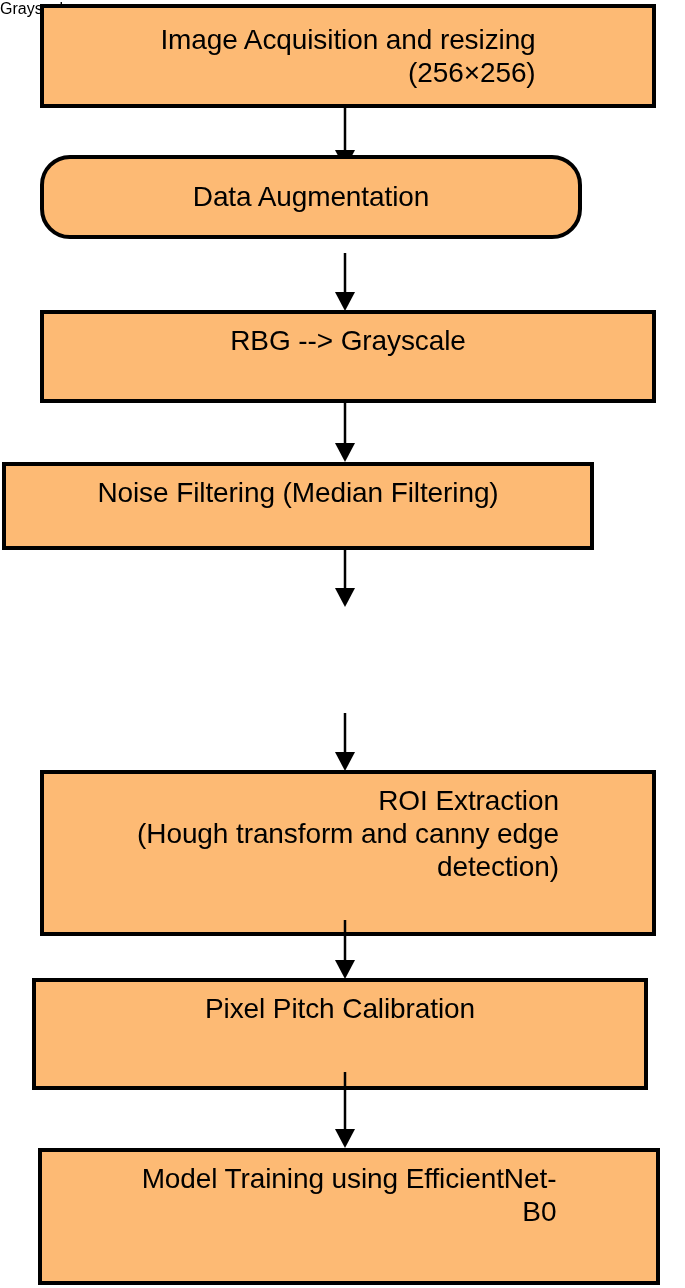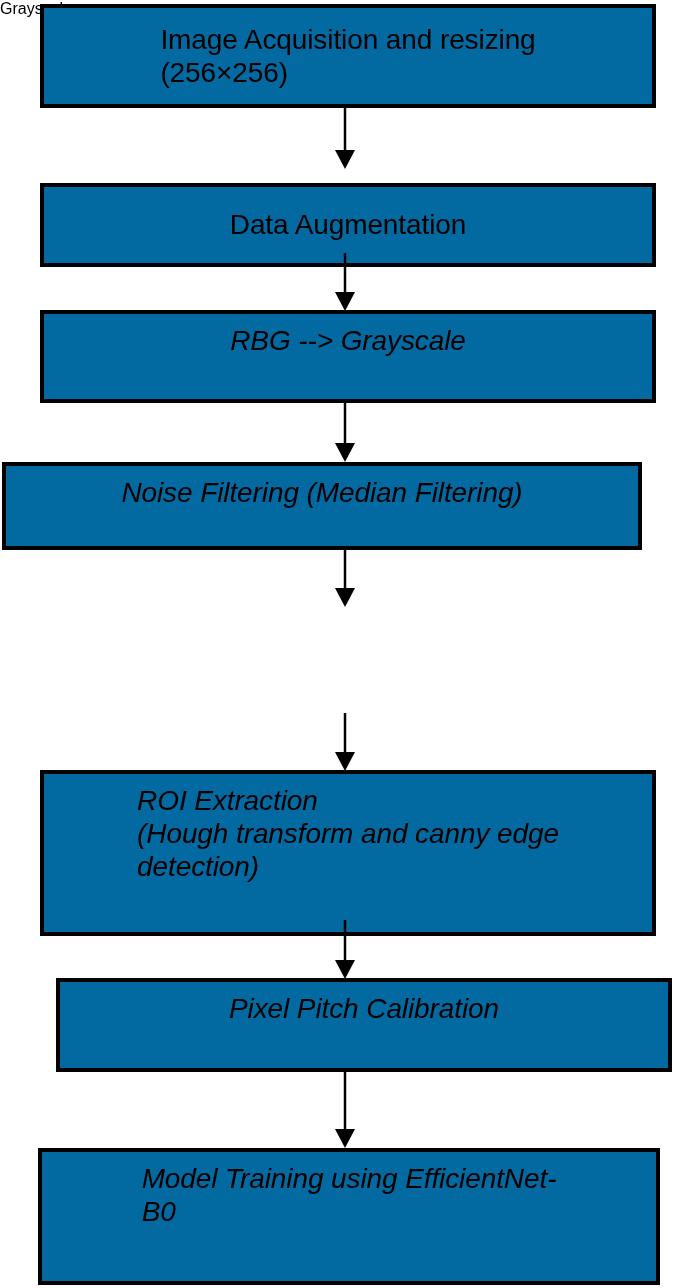--- a/index.html
+++ b/index.html
@@ -11,42 +11,41 @@
     position: relative;
     width: 685px;
     height: 1288px;
     background: #ffffff;
     overflow: hidden;
     font-family: "Liberation Sans", "DejaVu Sans", sans-serif;
   }
   .node {
     position: absolute;
     box-sizing: border-box;
-    background: #0369a1;
+    background: #fdba74;
     border: 4px solid #000000;
     display: flex;
     align-items: center;
     justify-content: center;
-    text-align: left;
+    text-align: right;
   }
   .node-label {
     font-size: 28px;
     line-height: 1.18;
     color: #000000;
     letter-spacing: -0.1px;
     padding: 0 8px;
     white-space: pre-line;
   }
   
   .node.align-top {
     align-items: flex-start;
   }
   .node.align-top .node-label {
     padding-top: 10px;
-    font-style: italic;
   }
   .connector {
     position: absolute;
     width: 22px;
   }
   .connector svg {
     display: block;
     width: 100%;
     height: 100%;
     overflow: visible;
@@ -65,21 +64,21 @@
 
   
   <div class="connector" style="left:334px; top:108px; height:61px;">
     <svg viewBox="0 0 22 61" preserveAspectRatio="none" aria-hidden="true">
       <line x1="11" y1="0" x2="11" y2="44" stroke="#000000" stroke-width="2.5"></line>
       <polygon points="1,42 21,42 11,61" fill="#000000"></polygon>
     </svg>
   </div>
 
   
-  <div class="node" style="left:40px; top:183px; width:616px; height:84px;">
+  <div class="node" style="left:40px; top:155px; width:542px; height:84px;border-radius:30px;">
     <div class="node-label">Data Augmentation</div>
   </div>
 
   
   <div class="connector" style="left:334px; top:253px; height:58px;">
     <svg viewBox="0 0 22 58" preserveAspectRatio="none" aria-hidden="true">
       <line x1="11" y1="0" x2="11" y2="41" stroke="#000000" stroke-width="2.5"></line>
       <polygon points="1,39 21,39 11,58" fill="#000000"></polygon>
     </svg>
   </div>
@@ -91,21 +90,21 @@
 
   
   <div class="connector" style="left:334px; top:403px; height:59px;">
     <svg viewBox="0 0 22 59" preserveAspectRatio="none" aria-hidden="true">
       <line x1="11" y1="0" x2="11" y2="42" stroke="#000000" stroke-width="2.5"></line>
       <polygon points="1,40 21,40 11,59" fill="#000000"></polygon>
     </svg>
   </div>
 
   
-  <div class="node align-top" style="left:2px; top:462px; width:640px; height:88px;">
+  <div class="node align-top" style="left:2px; top:462px; width:592px; height:88px;">
     <div class="node-label">Noise Filtering (Median Filtering)</div>
   </div>
 
   
   <div class="connector" style="left:334px; top:550px; height:57px;">
     <svg viewBox="0 0 22 57" preserveAspectRatio="none" aria-hidden="true">
       <line x1="11" y1="0" x2="11" y2="40" stroke="#000000" stroke-width="2.5"></line>
       <polygon points="1,38 21,38 11,57" fill="#000000"></polygon>
     </svg>
   </div>
@@ -129,21 +128,21 @@
 
   
   <div class="connector" style="left:334px; top:920px; height:59px;">
     <svg viewBox="0 0 22 59" preserveAspectRatio="none" aria-hidden="true">
       <line x1="11" y1="0" x2="11" y2="42" stroke="#000000" stroke-width="2.5"></line>
       <polygon points="1,40 21,40 11,59" fill="#000000"></polygon>
     </svg>
   </div>
 
   
-  <div class="node align-top" style="left:56px; top:978px; width:616px; height:94px;">
+  <div class="node align-top" style="left:32px; top:978px; width:616px; height:112px;">
     <div class="node-label">Pixel Pitch Calibration</div>
   </div>
 
   
   <div class="connector" style="left:334px; top:1072px; height:76px;">
     <svg viewBox="0 0 22 76" preserveAspectRatio="none" aria-hidden="true">
       <line x1="11" y1="0" x2="11" y2="59" stroke="#000000" stroke-width="2.5"></line>
       <polygon points="1,57 21,57 11,76" fill="#000000"></polygon>
     </svg>
   </div>

